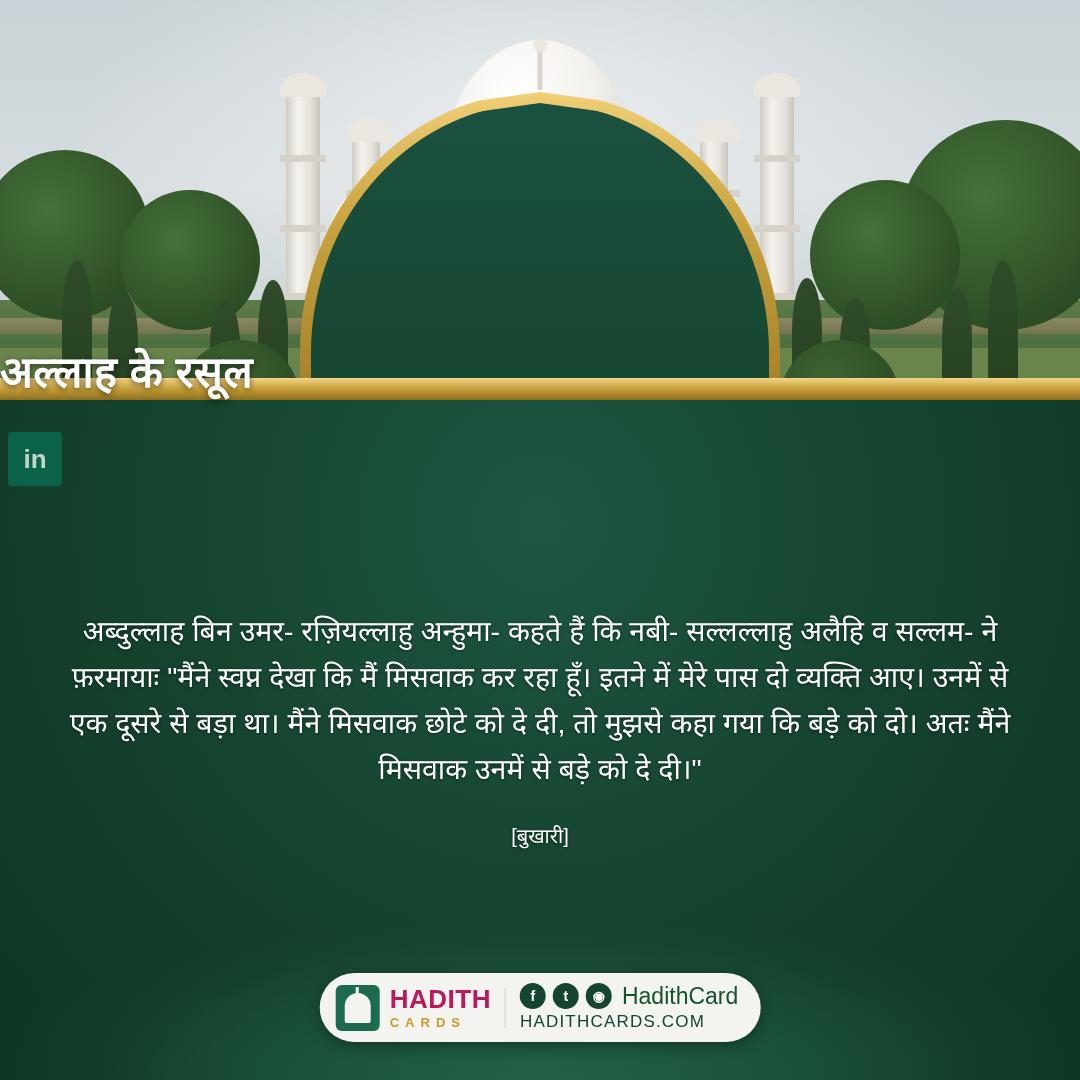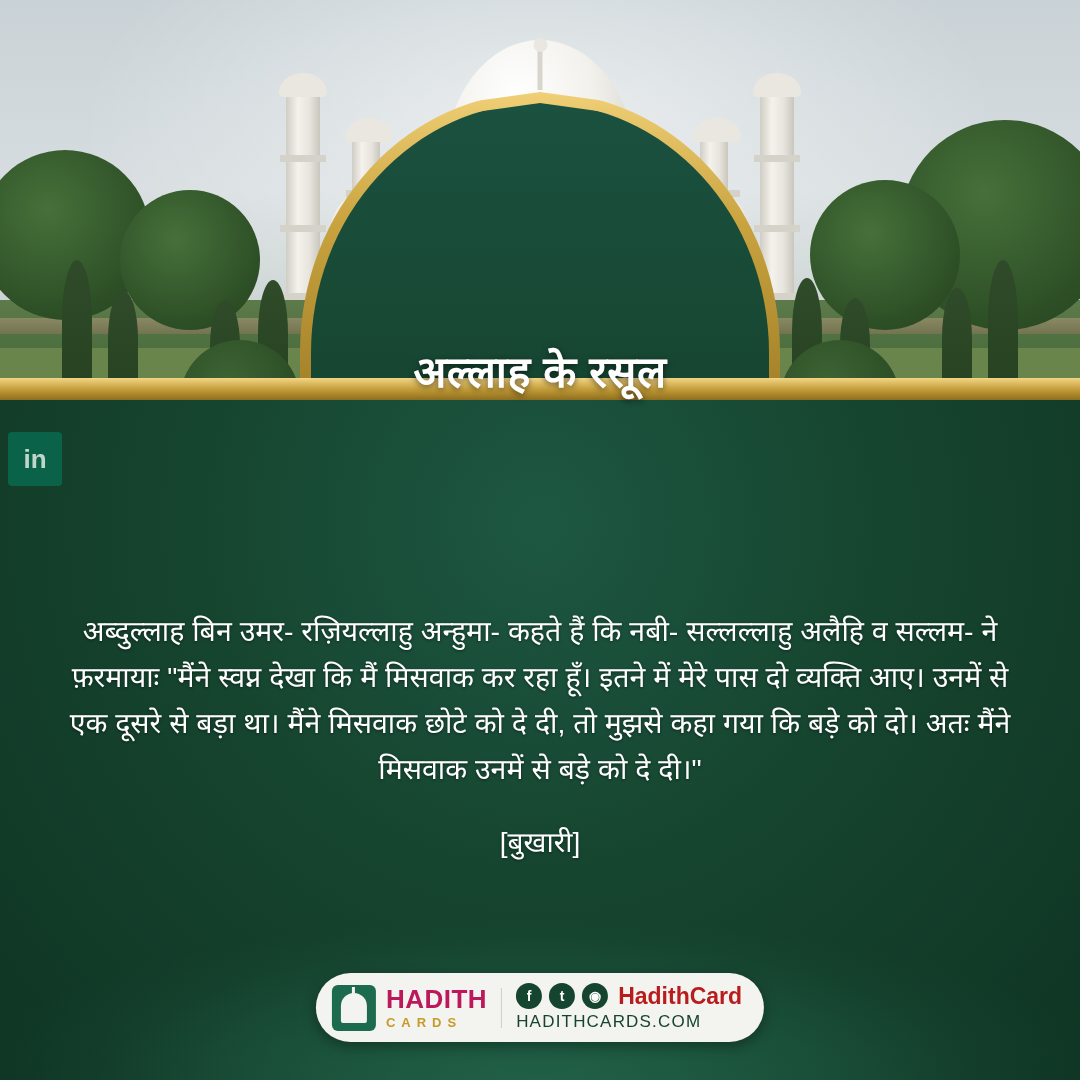--- a/index.html
+++ b/index.html
@@ -237,21 +237,21 @@
     border-top: 0;
     background:
       radial-gradient(ellipse 600px 210px at 50% 105%, rgba(42,118,88,.45) 0%, rgba(42,118,88,0) 72%);
   }
 
   
   .headings {
     position: absolute;
     left: 0; right: 0;
     top: 348px;
-    text-align: center;
+    text-align: left;
     z-index: 5;
   }
   .h-line1 {
     font-family: "Liberation Sans", sans-serif;
     font-size: 43px;
     font-weight: bold;
     color: #ffffff;
     text-shadow: 0 2px 6px rgba(0,0,0,.55);
     letter-spacing: .5px;
     line-height: 1.15;
@@ -286,21 +286,21 @@
     font-family: "Liberation Sans", sans-serif;
     text-shadow: 0 1px 3px rgba(0,0,0,.45);
     z-index: 5;
   }
   .source {
     position: absolute;
     left: 0; right: 0;
     top: 822px;
     text-align: center;
     color: #ffffff;
-    font-size: 28px;
+    font-size: 20px;
     font-family: "Liberation Sans", sans-serif;
     text-shadow: 0 1px 3px rgba(0,0,0,.45);
     z-index: 5;
   }
 
   
   .li-badge {
     position: absolute;
     left: 8px;
     top: 432px;
@@ -400,22 +400,22 @@
     font-weight: bold;
     display: flex;
     align-items: center;
     justify-content: center;
   }
   .handle-col {
     line-height: 1.15;
   }
   .handle {
     font-size: 23px;
-    color: #b91c1c;
-    font-weight: bold;
+    color: #14532d;
+    font-weight: normal;
   }
   .site {
     font-size: 17px;
     color: #16452f;
     letter-spacing: 1.2px;
     margin-top: 3px;
   }
   .handle-row {
     display: flex;
     align-items: center;

